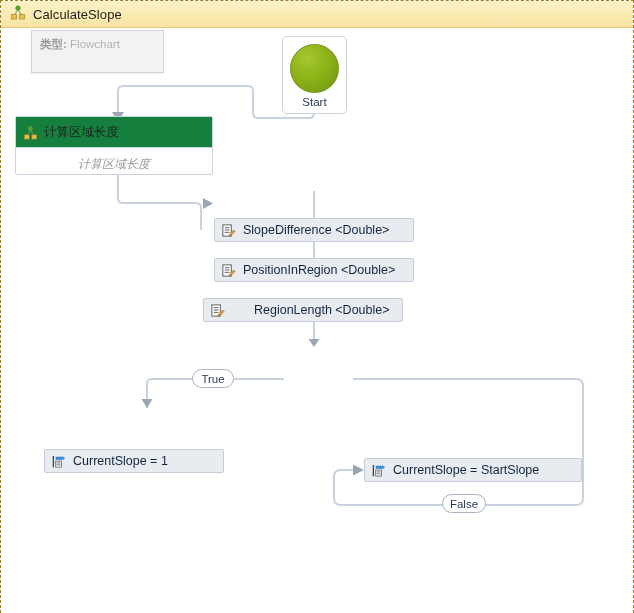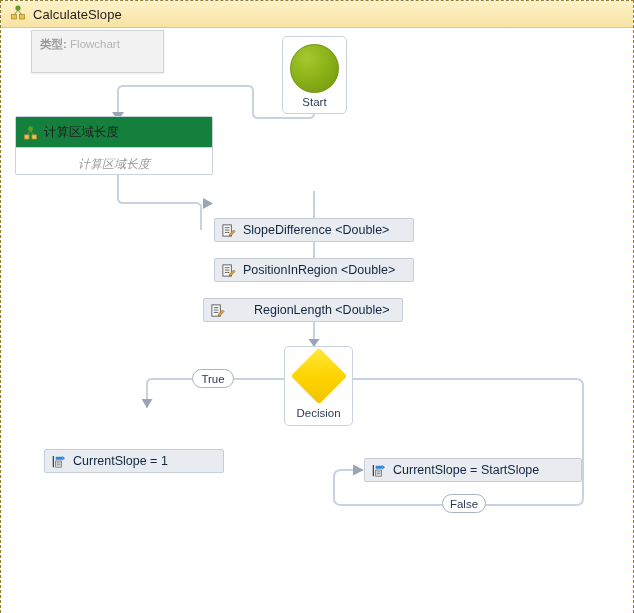--- a/index.html
+++ b/index.html
@@ -237,24 +237,20 @@
           <rect x="2" y="2" width="9" height="12" fill="#fdfdfd" stroke="#5a5a5a" stroke-width="1"></rect>
           <line x1="4" y1="5" x2="9" y2="5" stroke="#5a5a5a" stroke-width="1"></line>
           <line x1="4" y1="7.5" x2="9" y2="7.5" stroke="#5a5a5a" stroke-width="1"></line>
           <line x1="4" y1="10" x2="9" y2="10" stroke="#5a5a5a" stroke-width="1"></line>
           <path d="M9,12 L13.5,7.5 L15,9 L10.5,13.5 L8.8,13.8 z" fill="#e8a33d" stroke="#8a5a1a" stroke-width=".6"></path>
         </svg>
       </span>
       <span class="stxt">RegionLength &lt;Double&gt;</span>
     </div>
 
-    <div id="decision-node" class="node">
-      <div class="dia"></div>
-      <div class="dlabel">Decision</div>
-    </div>
 
     <div id="pill-true" class="pill">True</div>
     <div id="pill-false" class="pill">False</div>
 
     <div id="n-curslope1" class="stmt">
       <span>
         <svg width="15" height="15" viewBox="0 0 16 16" style="display:block">
           <line x1="2.5" y1="2" x2="2.5" y2="14" stroke="#3a3a3a" stroke-width="1.3"></line>
           <path d="M5,3 L12,3 L12,6 L5,6 z" fill="#2f87d8"></path>
           <path d="M12,2 L15,4.5 L12,7 z" fill="#2f87d8"></path>

